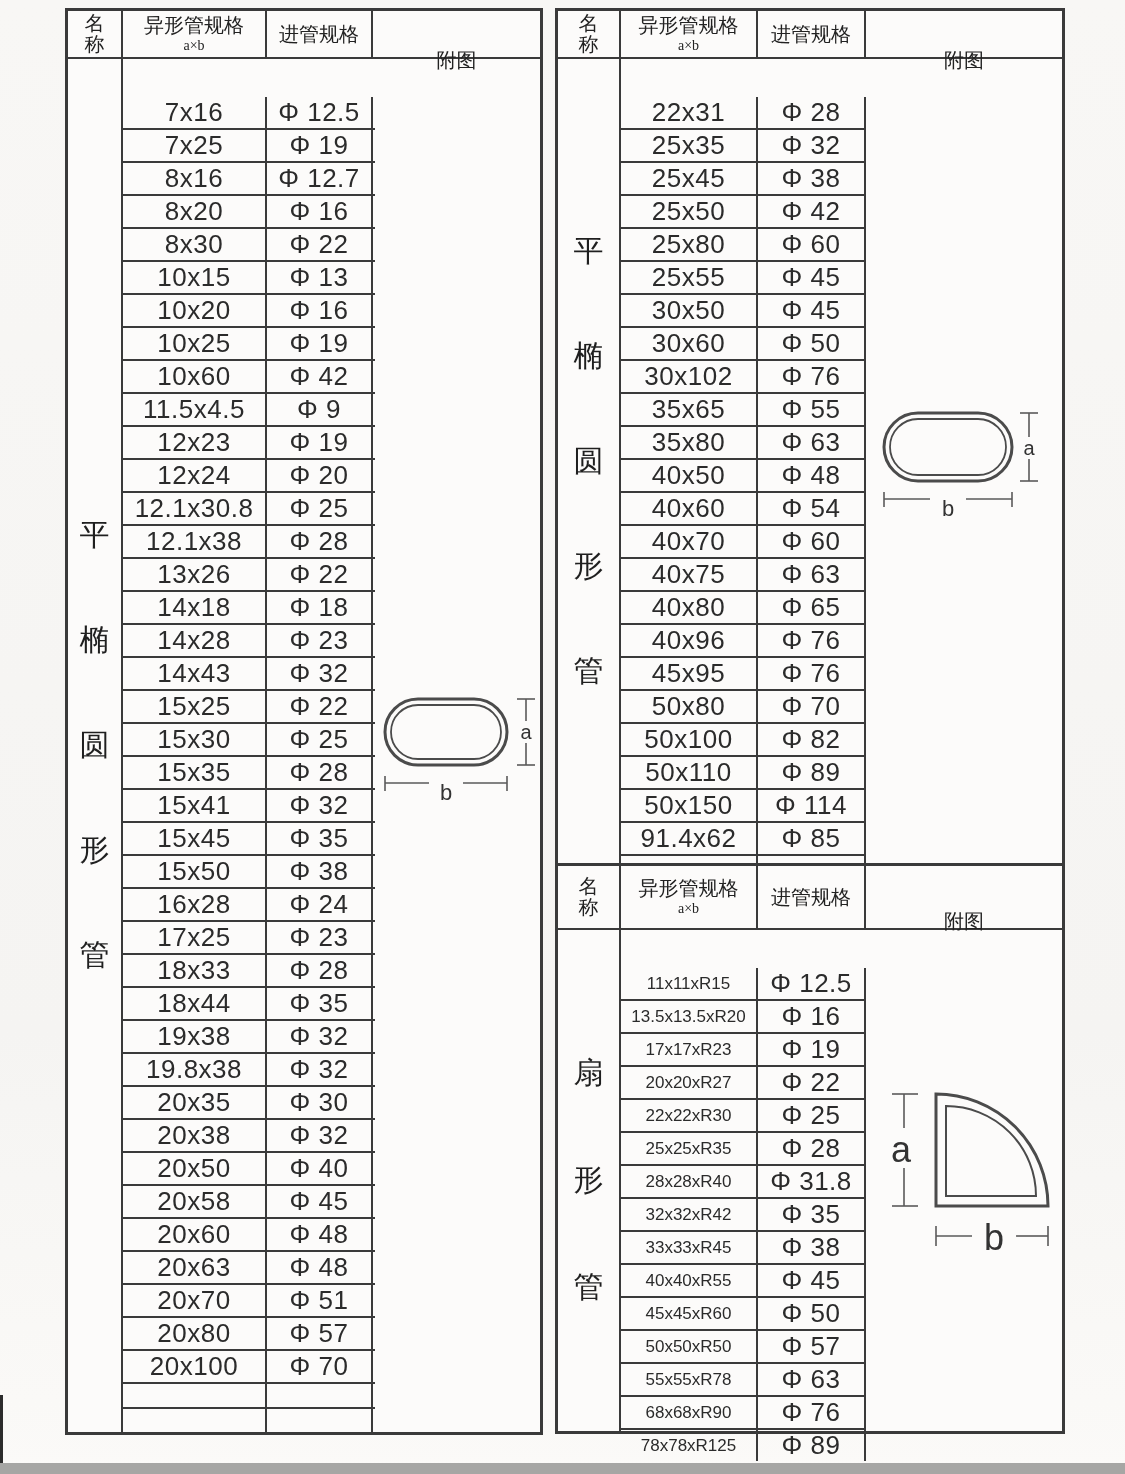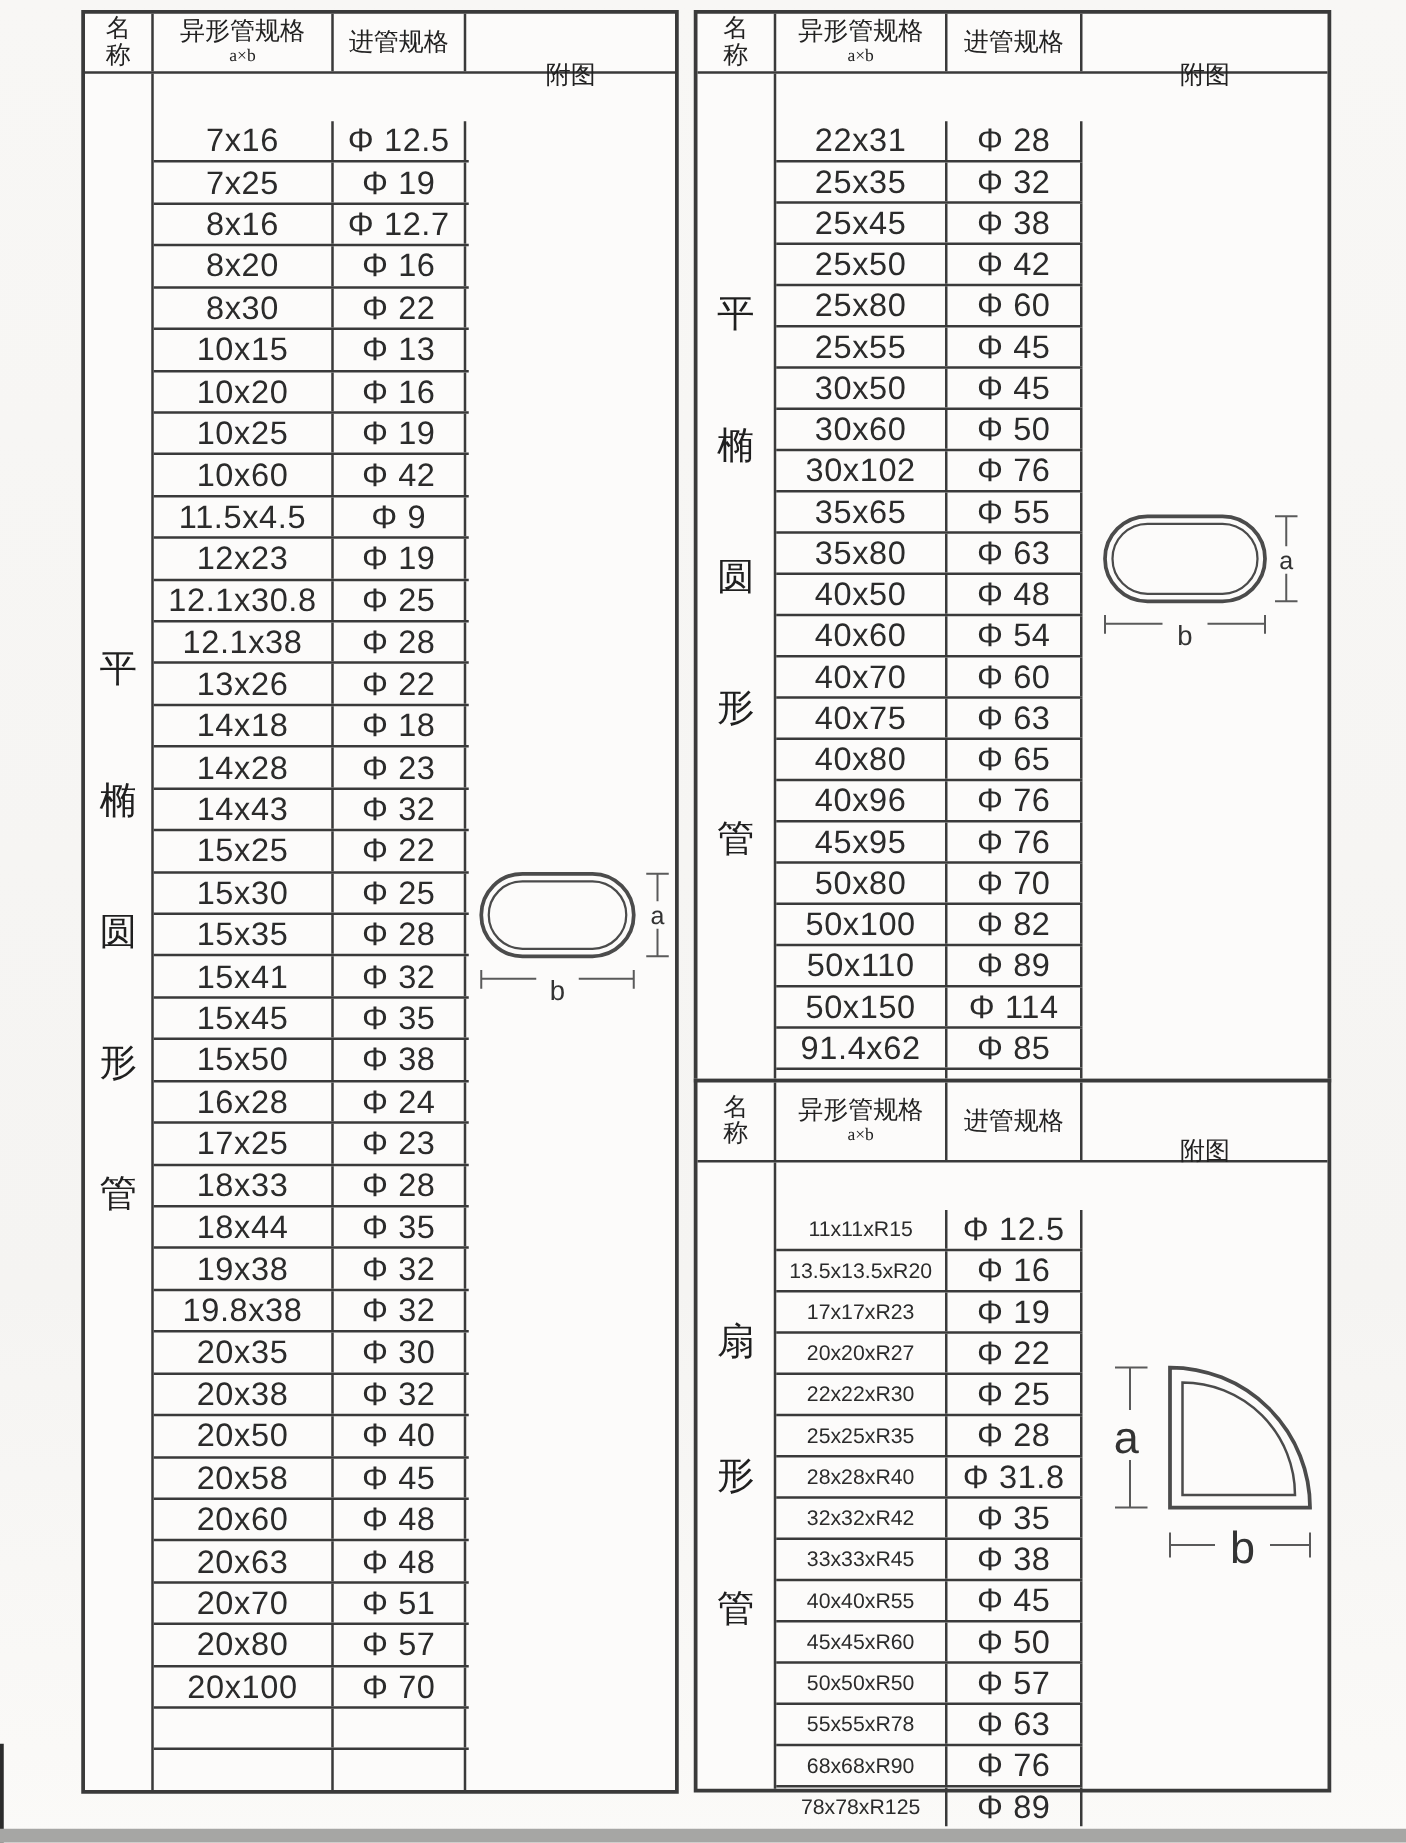--- a/index.html
+++ b/index.html
@@ -154,20 +154,24 @@
           <div class="row">
             <div class="cell cell-spec">11.5x4.5</div>
             <div class="cell cell-inlet">Φ 9</div>
           </div>
 
           <div class="row">
             <div class="cell cell-spec">12x23</div>
             <div class="cell cell-inlet">Φ 19</div>
           </div>
 
+          <div class="row">
+            <div class="cell cell-spec">12x24</div>
+            <div class="cell cell-inlet">Φ 20</div>
+          </div>
 
           <div class="row">
             <div class="cell cell-spec">12.1x30.8</div>
             <div class="cell cell-inlet">Φ 25</div>
           </div>
 
           <div class="row">
             <div class="cell cell-spec">12.1x38</div>
             <div class="cell cell-inlet">Φ 28</div>
           </div>

